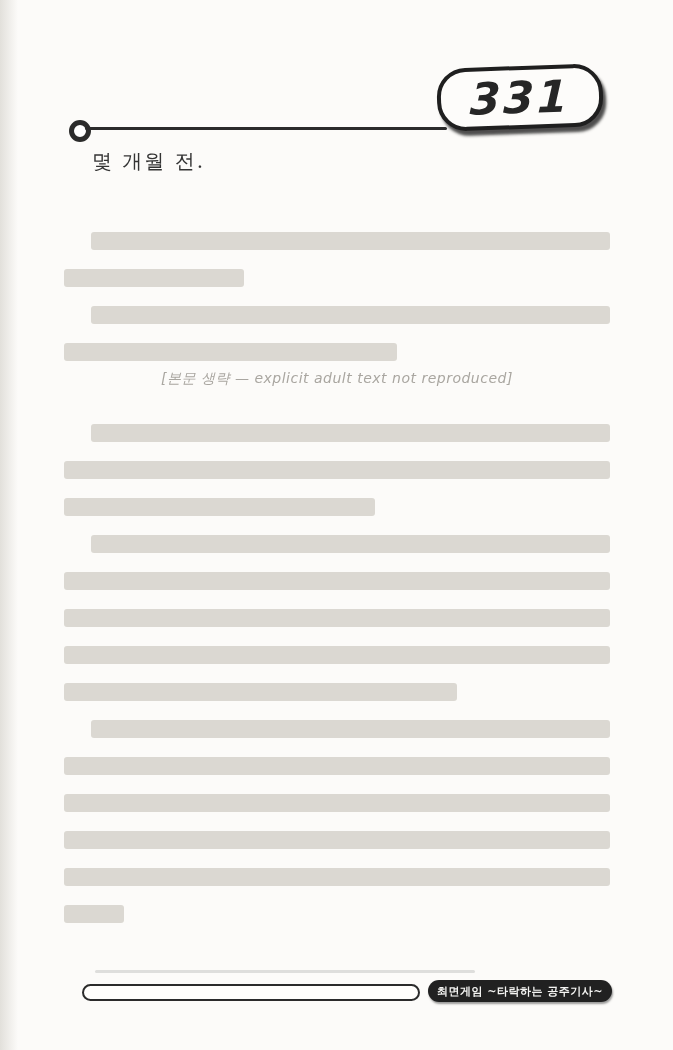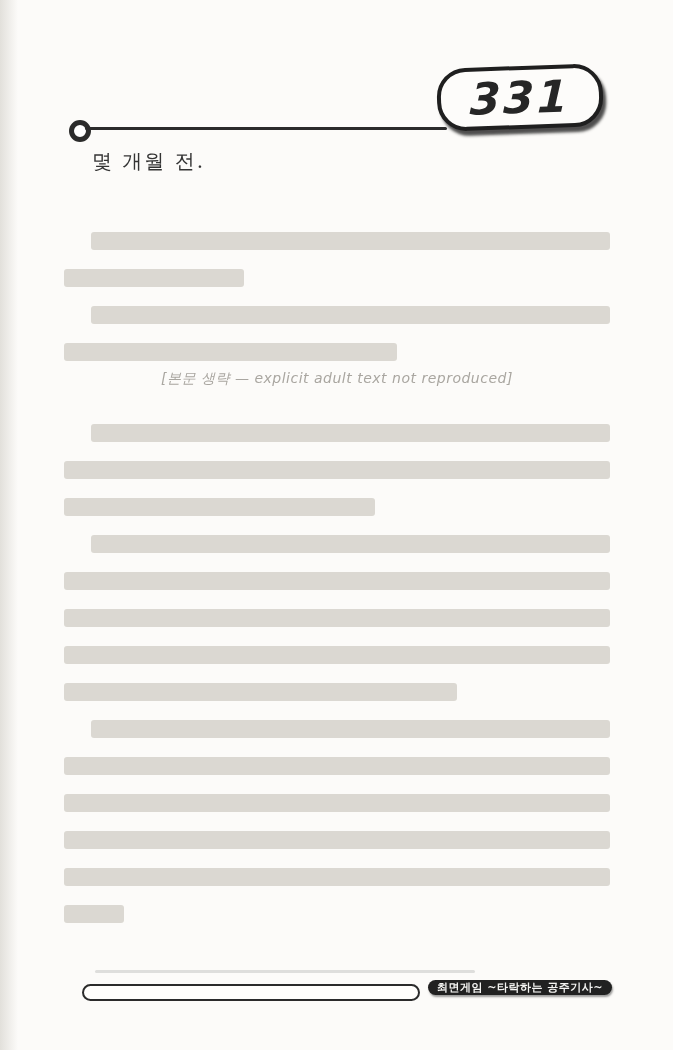--- a/index.html
+++ b/index.html
@@ -47,21 +47,21 @@
     font-size:14px;font-style:italic;color:#a9a6a0;letter-spacing:.5px;
     background:#fcfbf9;padding:2px 0;
   }
   
   .footer-streak{position:absolute;left:95px;top:970px;width:380px;height:3px;background:rgba(120,120,120,.22);border-radius:2px;}
   .footer-pill-empty{
     position:absolute;left:82px;top:984px;width:334px;height:13px;
     border:2px solid #2b2b2b;border-radius:9px;background:#fffefc;
   }
   .footer-pill-title{
-    position:absolute;left:428px;top:980px;width:184px;height:15px;
+    position:absolute;left:428px;top:980px;width:184px;height:22px;
     background:#212121;border-radius:11px;box-shadow:1px 2px 2px rgba(60,60,60,.5);
     display:flex;align-items:center;justify-content:center;
     color:#f4f4f2;font-family:"DejaVu Sans","Liberation Sans",sans-serif;
     font-size:11px;font-weight:bold;letter-spacing:.5px;white-space:nowrap;
   }
 </style>
 </head>
 <body>
 
 <div class="gutter"></div>

